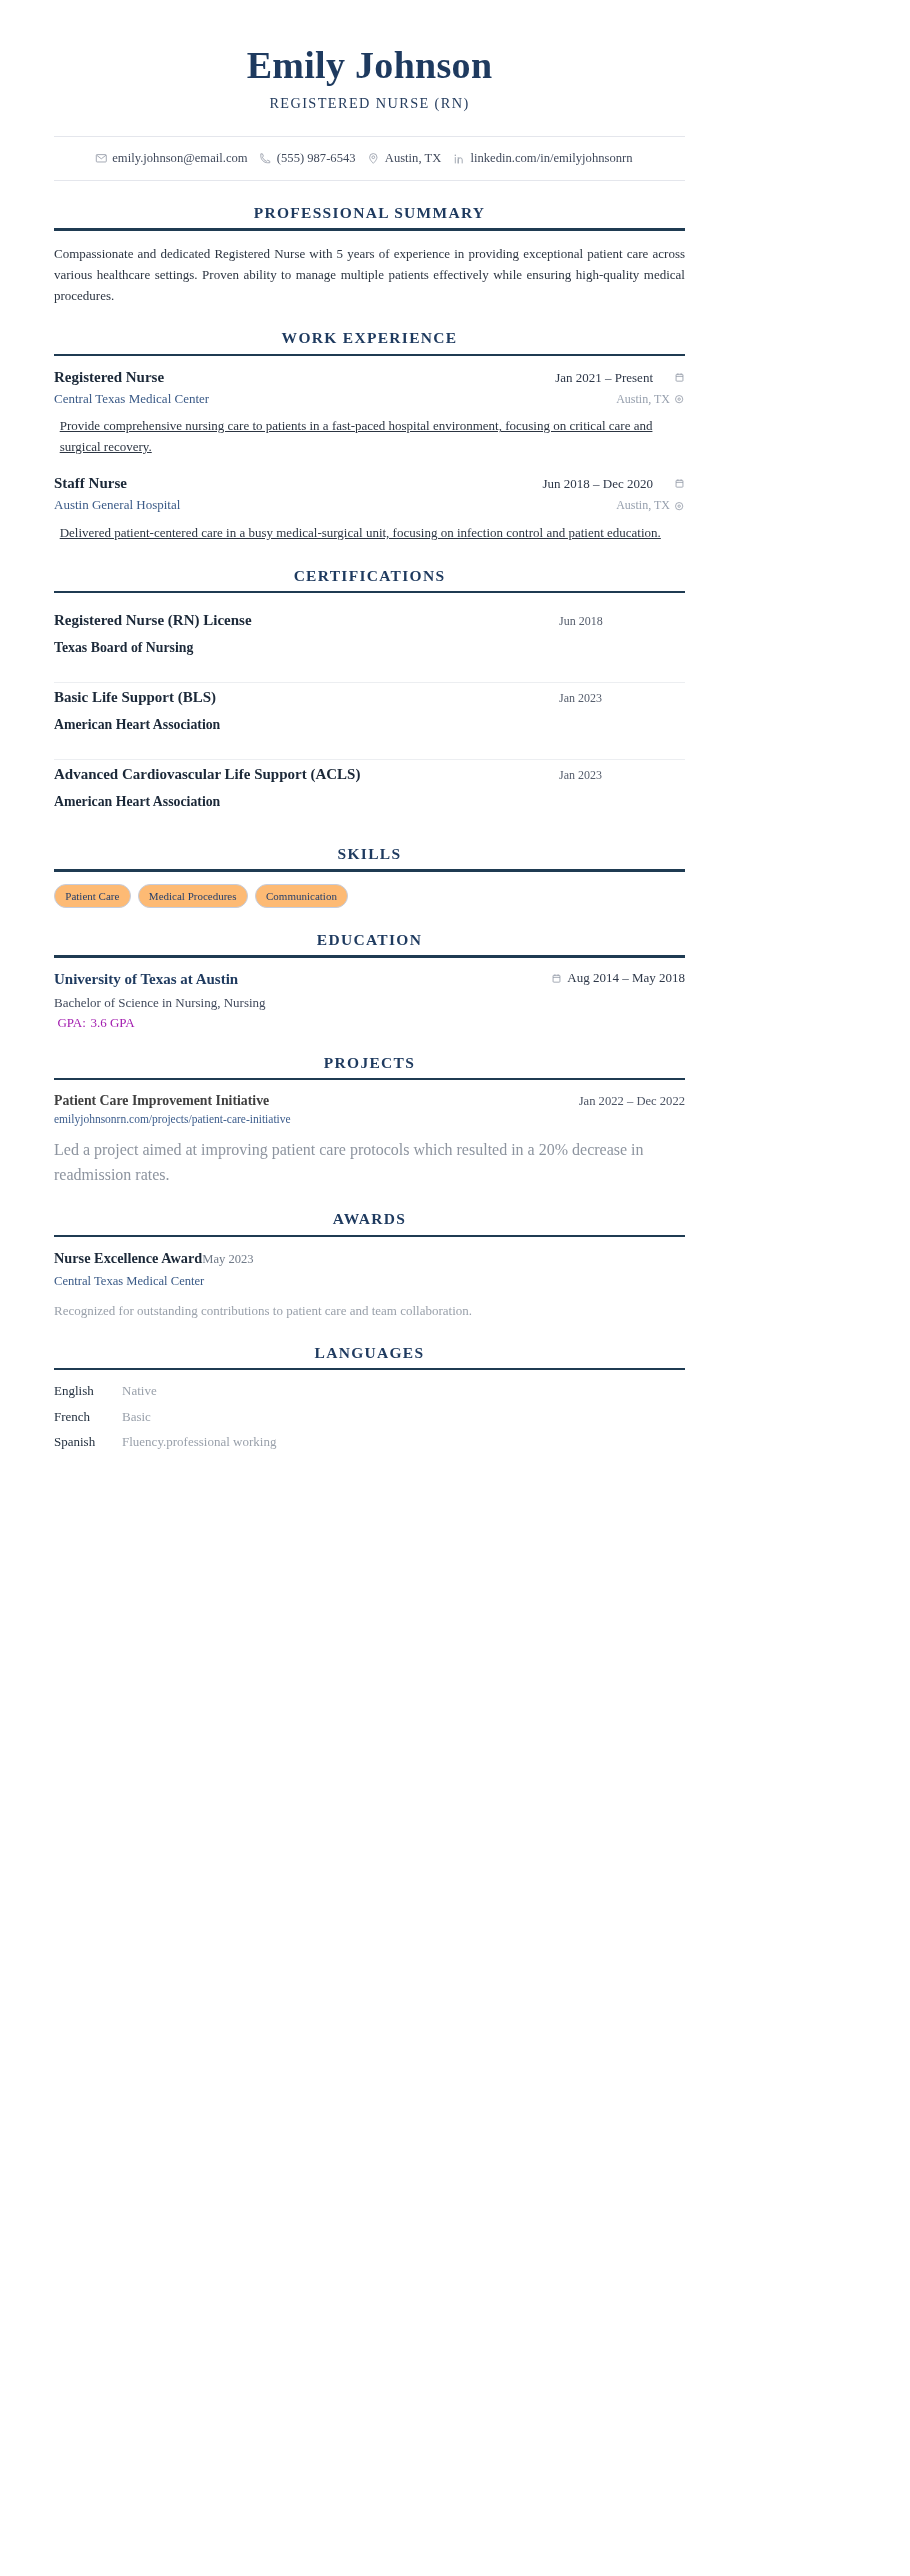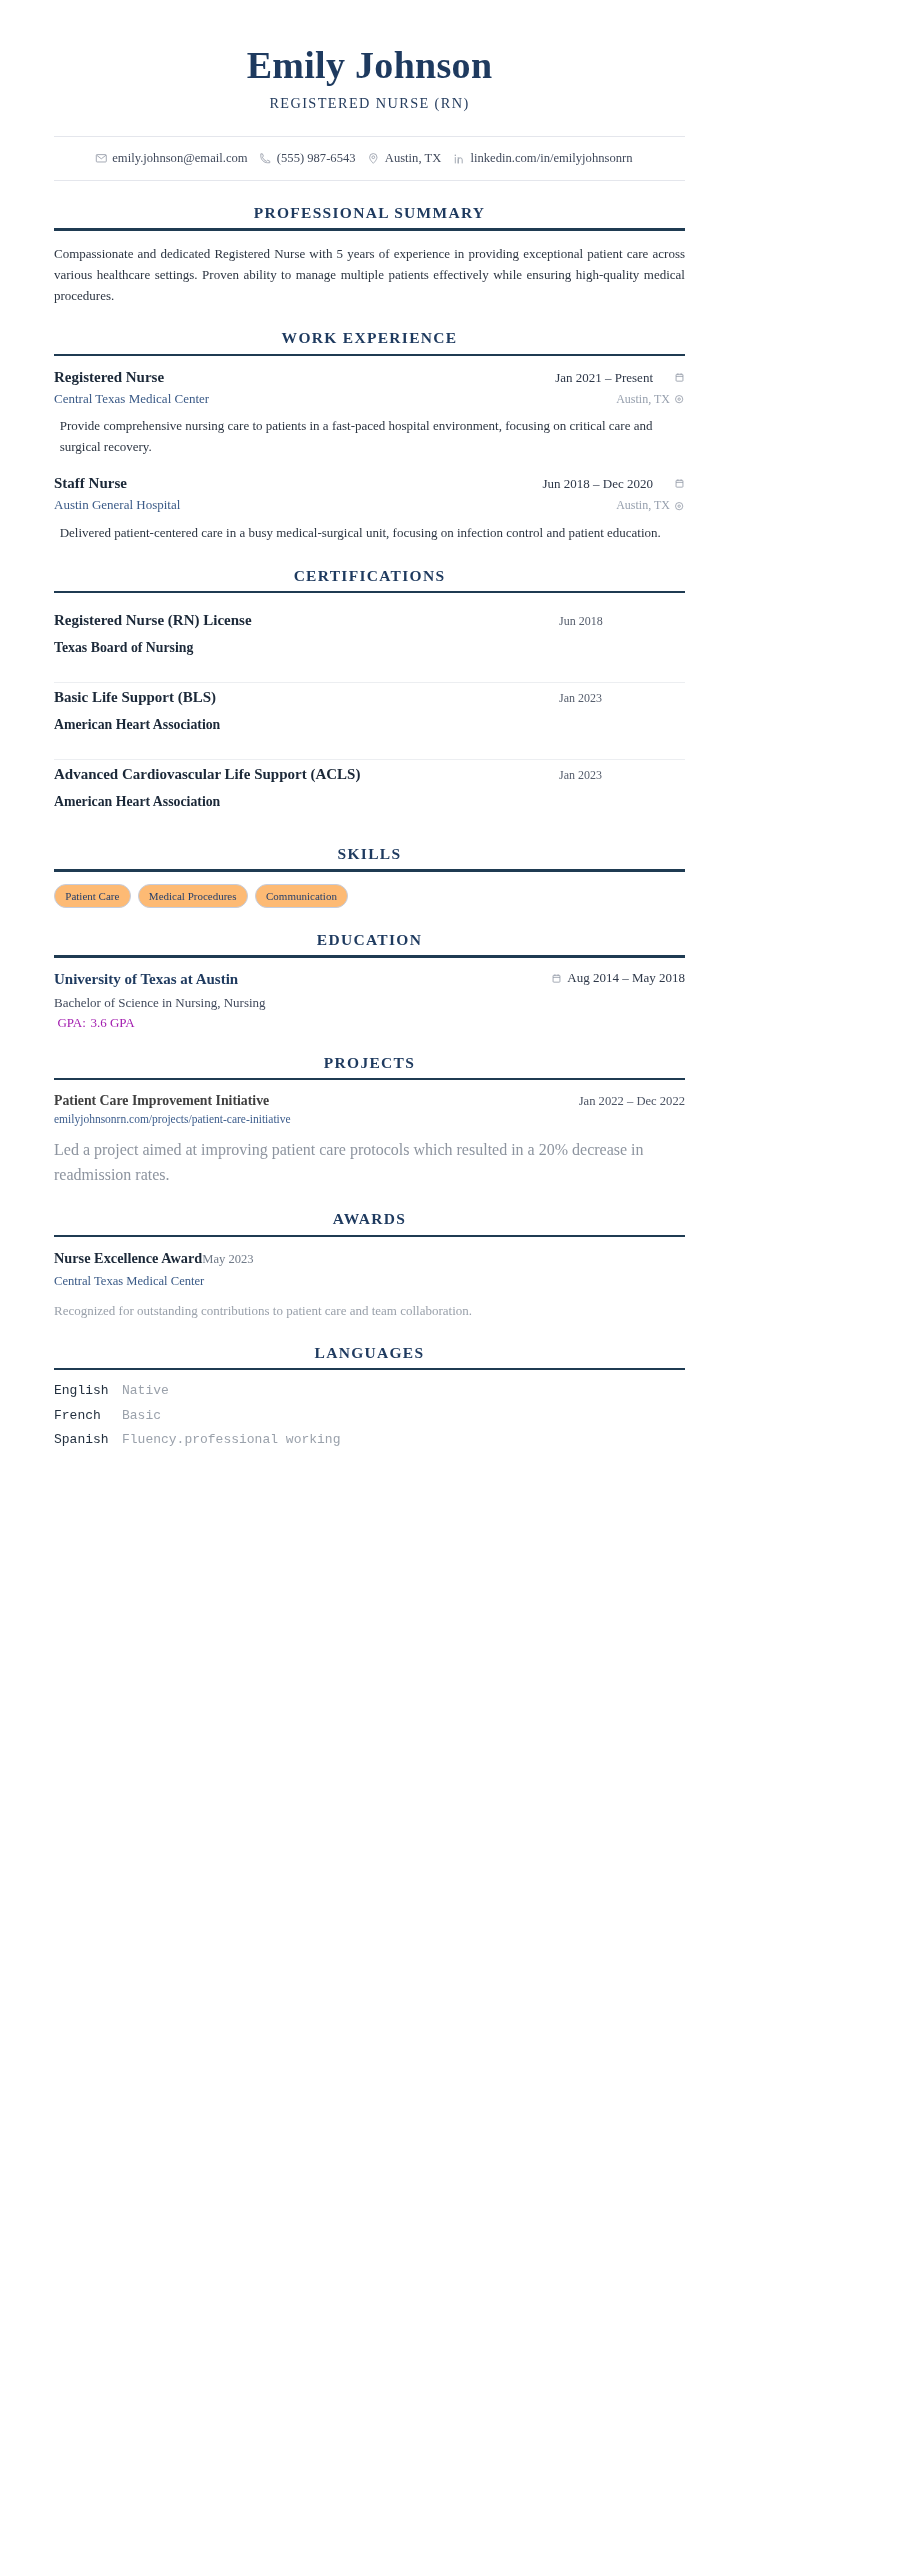--- a/index.html
+++ b/index.html
@@ -135,20 +135,21 @@
     display: inline-flex;
     align-items: center;
     gap: 4px;
     white-space: nowrap;
   }
   .entry-desc {
     font-size: 13px;
     line-height: 1.6;
     color: #2c3542;
     margin: 9.7px 0 0 5.7px;
+    text-decoration: underline;
   }
   .mini-ico {
     display:inline-flex; align-items:center; justify-content:center;
     width: 11px; height: 11px; color: #8b93a1; flex:none;
   }
   .mini-ico svg { display:block; }
 
   
   .cert {
     padding: 5.7px 0 26px 0;
@@ -213,21 +214,21 @@
   .proj-desc { font-size: 16px; line-height:1.55; color:#8d949f; margin-top: 12.6px; }
 
   
   .award-top { display:flex; align-items:baseline; }
   .award-name { font-size: 14.3px; font-weight: 700; color:#1b2838; }
   .award-date { font-size: 12.6px; color:#707a88; white-space:nowrap; }
   .award-org { font-size: 12.6px; color:#3a5a87; margin-top: 6.9px; }
   .award-desc { font-size: 13px; color:#9aa1ab; margin-top: 12.6px; line-height:1.5; }
 
   
-  .lang-row { display:flex; align-items:flex-end; margin-bottom: 9.7px; font-family: Liberation Mono, monospace; }
+  .lang-row { display:flex; align-items:flex-end; margin-bottom: 9.7px; }
   .lang-row:last-child { margin-bottom: 0; }
   .lang-name { width: 68px; flex:none; font-size: 13px; color:#23303f; }
   .lang-level { font-size: 13px; color:#9aa1ab; }
   .lang-list { margin-top: 3.4px; }
 </style>
 </head>
 <body>
 
 <div class="page">
 

